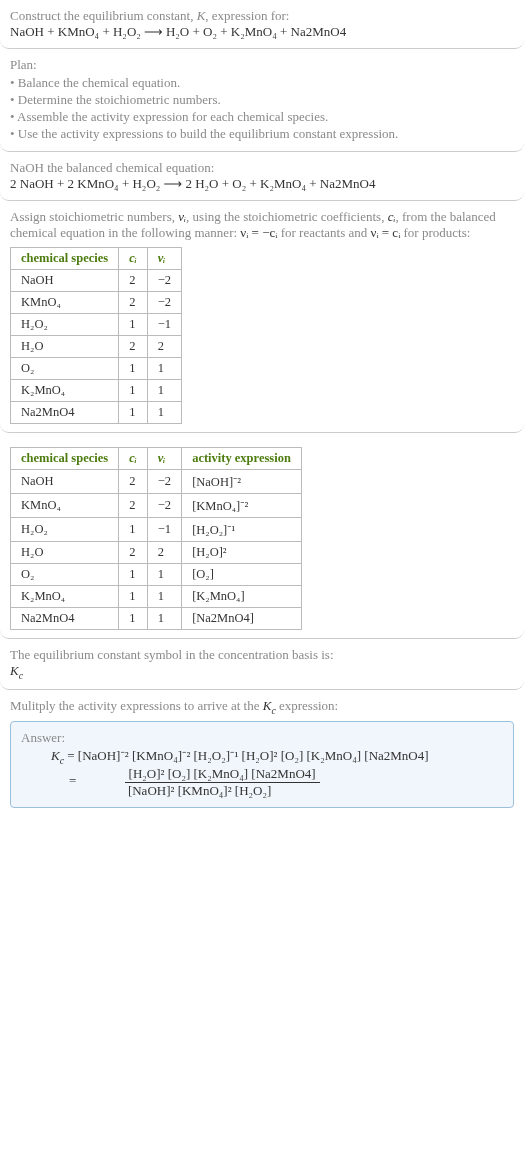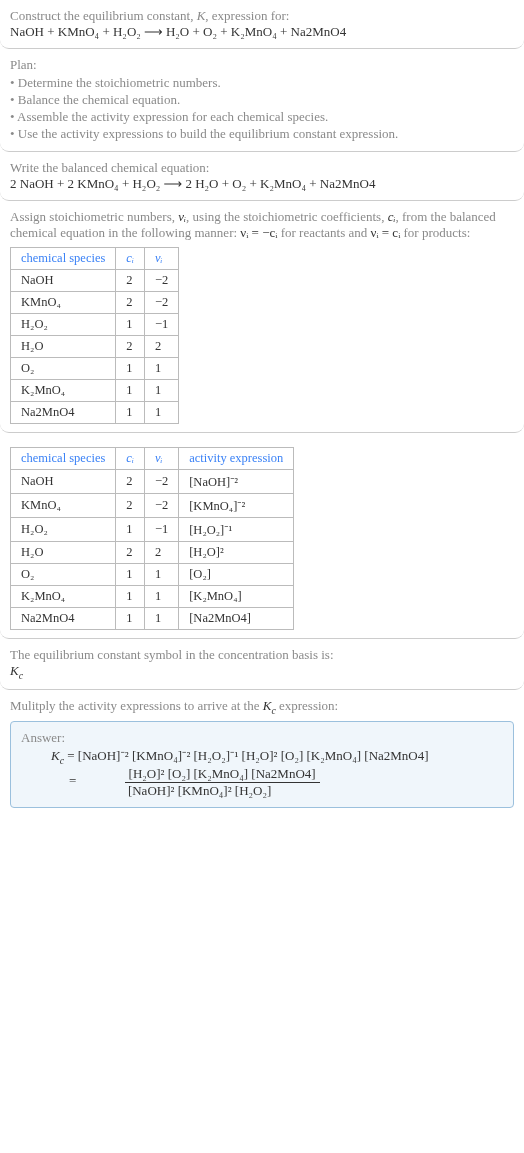--- a/index.html
+++ b/index.html
@@ -34,22 +34,22 @@
     margin-top: 6px;
     font-size: 12.5px;
   }
   table.data th, table.data td {
     border: 1px solid #bbb;
     padding: 3px 10px;
     text-align: left;
     background: #fff;
   }
   table.data th {
-    color: #3b82f6;
-    font-weight: normal;
+    color: #4d7c0f;
+    font-weight: bold;
   }
   .answer-box {
     border: 1px solid #9bc0dd;
     background: #f0f6fb;
     border-radius: 4px;
     padding: 8px 10px;
     margin-top: 6px;
     color: #333;
   }
   .answer-label {
@@ -84,29 +84,29 @@
 <div class="section">
   <div class="question">
     <span>Construct the equilibrium constant, </span><i>K</i><span>, expression for:</span>
   </div>
   <div class="black" style="color:#333;">NaOH + KMnO₄ + H₂O₂  ⟶  H₂O + O₂ + K₂MnO₄ + Na2MnO4</div>
 </div>
 
 <div class="section">
   <div class="plan-title">Plan:</div>
   <div class="bullets">
+    <div>• Balance the chemical equation.</div>
     <div>• Determine the stoichiometric numbers.</div>
-    <div>• Balance the chemical equation.</div>
     <div>• Assemble the activity expression for each chemical species.</div>
     <div>• Use the activity expressions to build the equilibrium constant expression.</div>
   </div>
 </div>
 
 <div class="section">
-  <div class="step-title">Write the balanced chemical equation:</div>
+  <div class="step-title">NaOH the balanced chemical equation:</div>
   <div style="color:#333;">2 NaOH + 2 KMnO₄ + H₂O₂  ⟶  2 H₂O + O₂ + K₂MnO₄ + Na2MnO4</div>
 </div>
 
 <div class="section">
   <div class="step-title">
     <span>Assign stoichiometric numbers, </span><i style="color:#333;">νᵢ</i><span>, using the stoichiometric coefficients, </span><i style="color:#333;">cᵢ</i><span>, from the balanced chemical equation in the following manner: </span><span style="color:#333;">νᵢ = −cᵢ</span><span> for reactants and </span><span style="color:#333;">νᵢ = cᵢ</span><span> for products:</span>
   </div>
   <table class="data">
     <tbody>
         <tr>

